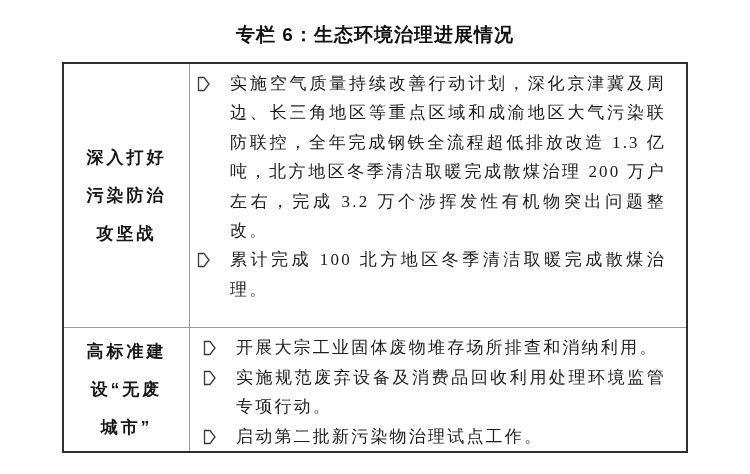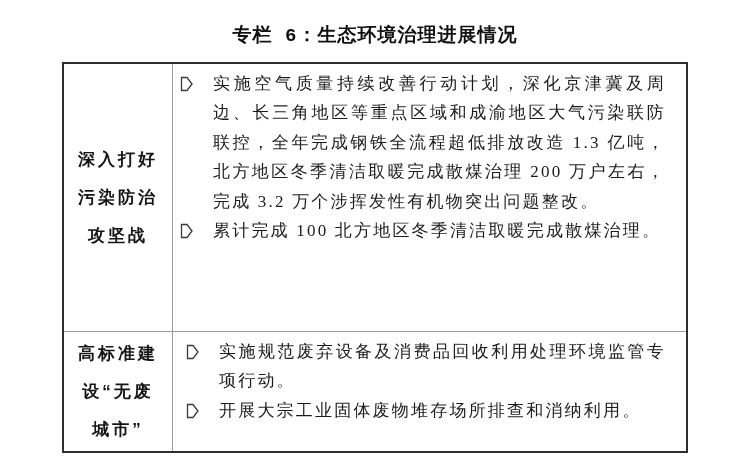--- a/index.html
+++ b/index.html
@@ -15,21 +15,21 @@
     color: #1c1c1c;
     font-family: "Liberation Serif", "DejaVu Serif", serif;
     overflow: hidden;
   }
   .title {
     position: absolute;
     top: 22px;
     left: 0;
     width: 750px;
     text-align: center;
-    font-family: Liberation Mono, monospace;
+    font-family: Liberation Sans, sans-serif;
     font-weight: bold;
     font-size: 19px;
     letter-spacing: 1px;
     color: #111111;
   }
   .panel {
     position: absolute;
     left: 62px;
     top: 62px;
     width: 626px;
@@ -45,21 +45,21 @@
   }
   .row-1 {
     height: 268px;
     border-bottom: 1px solid #9a9a9a;
   }
   .row-2 {
     flex: 1;
     gap: 6px;
   }
   .cell-left {
-    width: 109px;
+    width: 126px;
     box-sizing: border-box;
     border-right: 1px solid #9a9a9a;
     display: flex;
     align-items: center;
     justify-content: center;
   }
   .cell-label {
     font-family: "Liberation Sans", "DejaVu Sans", sans-serif;
     font-weight: bold;
     font-size: 17px;
@@ -135,27 +135,35 @@
 设“无废
 城市”</div>
       </div>
       <div class="cell-right">
         <div class="bullet">
           <span class="bullet-icon">
             <svg width="13" height="16" viewBox="0 0 13 16">
                 <polygon points="1.5,1.5 7,1.5 12,8 7,14.5 1.5,14.5" fill="#ffffff" stroke="#3a3a3a" stroke-width="1.3"></polygon>
               </svg>
           </span>
+          <div class="bullet-text">开展大宗工业固体废物堆存场所排查和消纳利用。</div>
+        </div>
+        <div class="bullet">
+          <span class="bullet-icon">
+            <svg width="13" height="16" viewBox="0 0 13 16">
+                <polygon points="1.5,1.5 7,1.5 12,8 7,14.5 1.5,14.5" fill="#ffffff" stroke="#3a3a3a" stroke-width="1.3"></polygon>
+              </svg>
+          </span>
           <div class="bullet-text">实施规范废弃设备及消费品回收利用处理环境监管专项行动。</div>
         </div>
         <div class="bullet">
           <span class="bullet-icon">
             <svg width="13" height="16" viewBox="0 0 13 16">
                 <polygon points="1.5,1.5 7,1.5 12,8 7,14.5 1.5,14.5" fill="#ffffff" stroke="#3a3a3a" stroke-width="1.3"></polygon>
               </svg>
           </span>
-          <div class="bullet-text">开展大宗工业固体废物堆存场所排查和消纳利用。</div>
+          <div class="bullet-text">启动第二批新污染物治理试点工作。</div>
         </div>
       </div>
     </div>
 
   </div>
 </div>
 
 </body></html>

